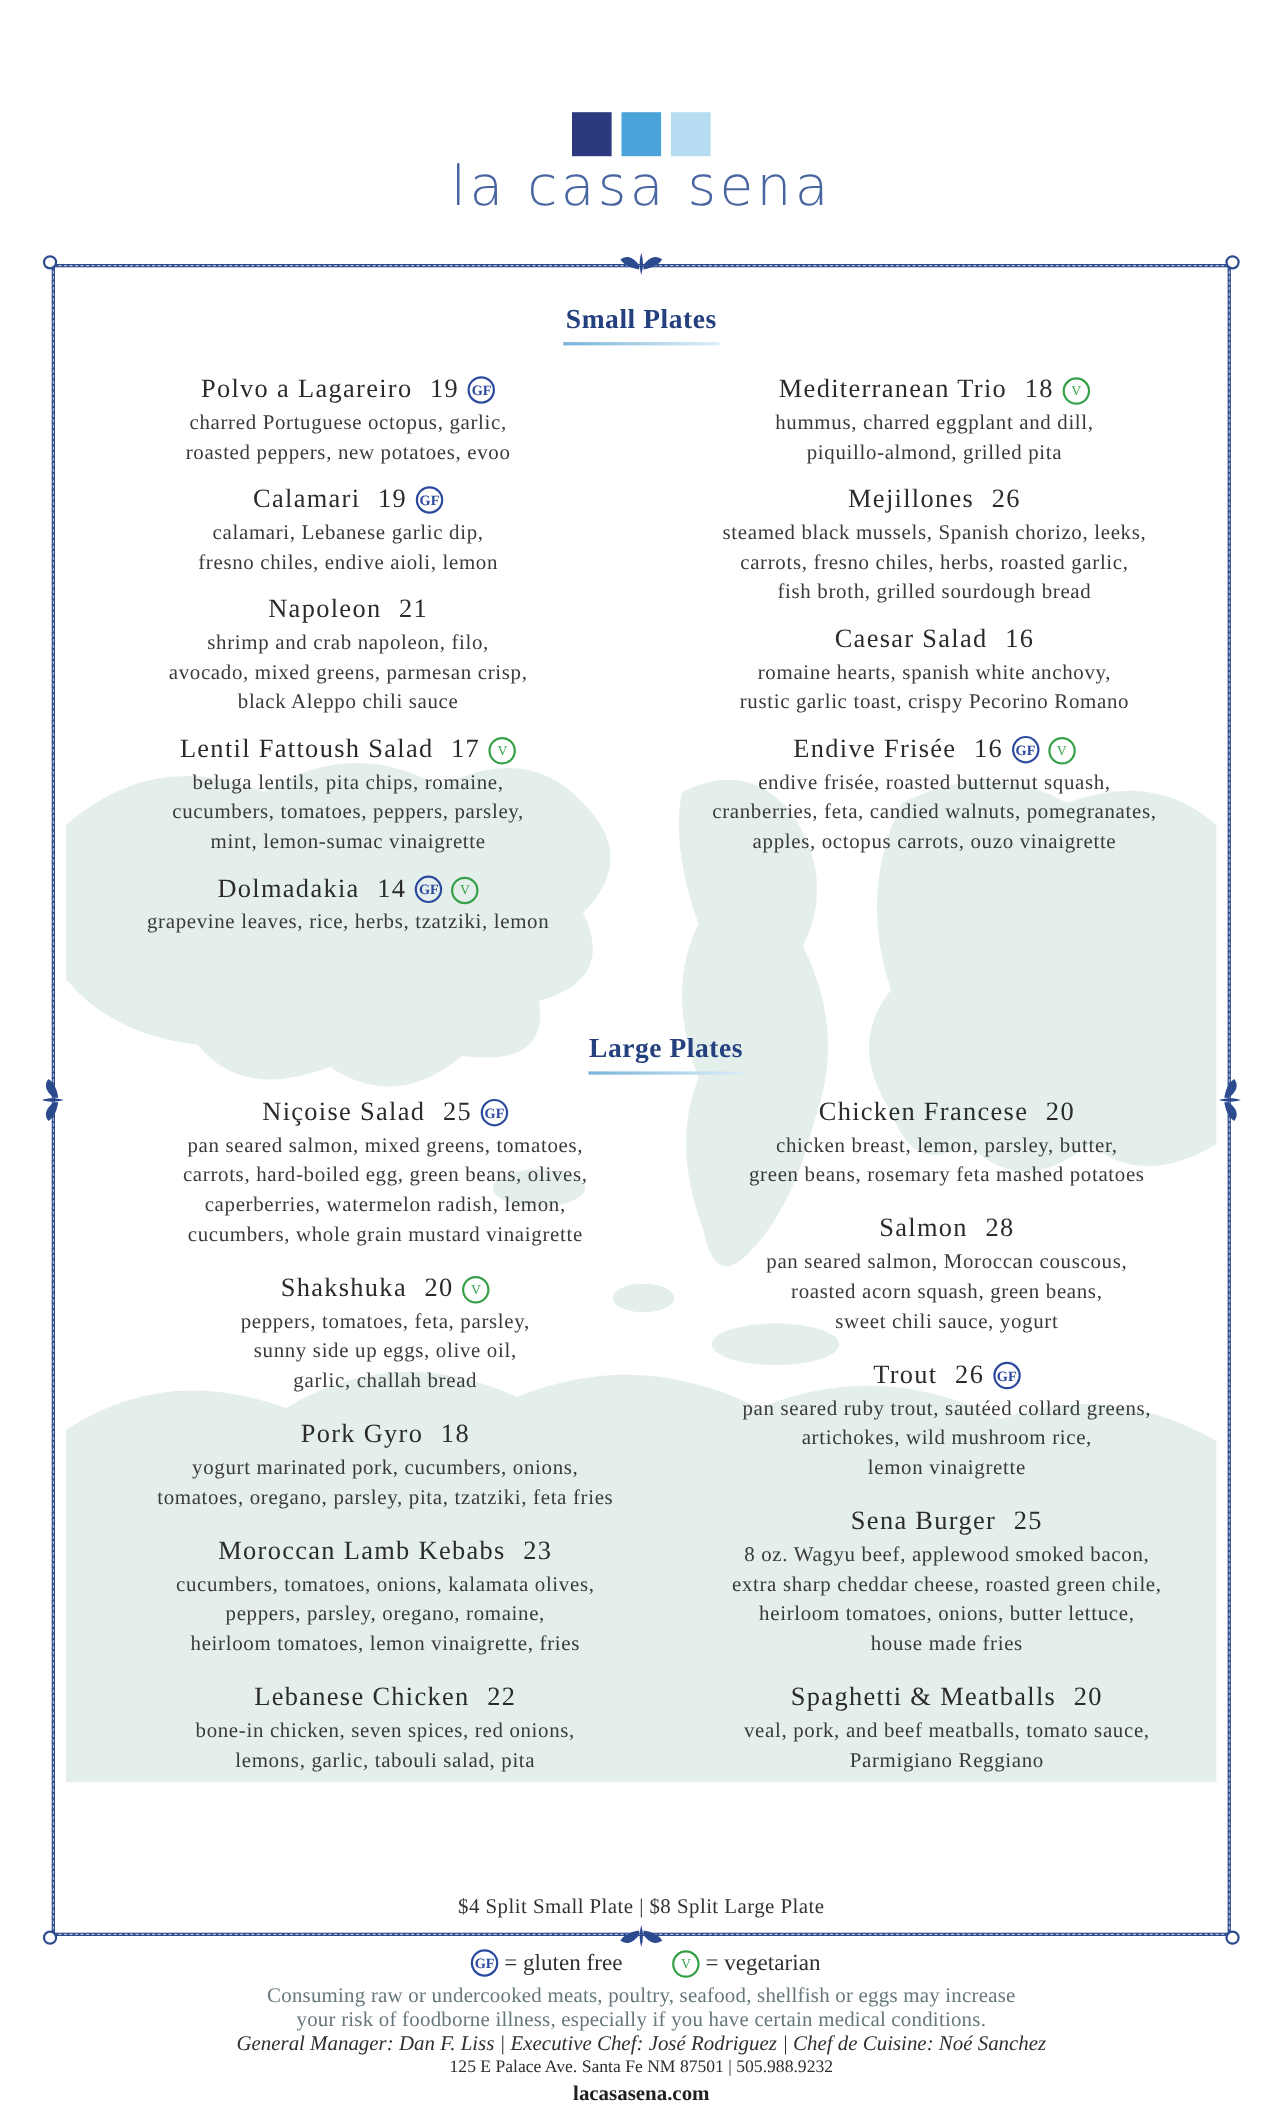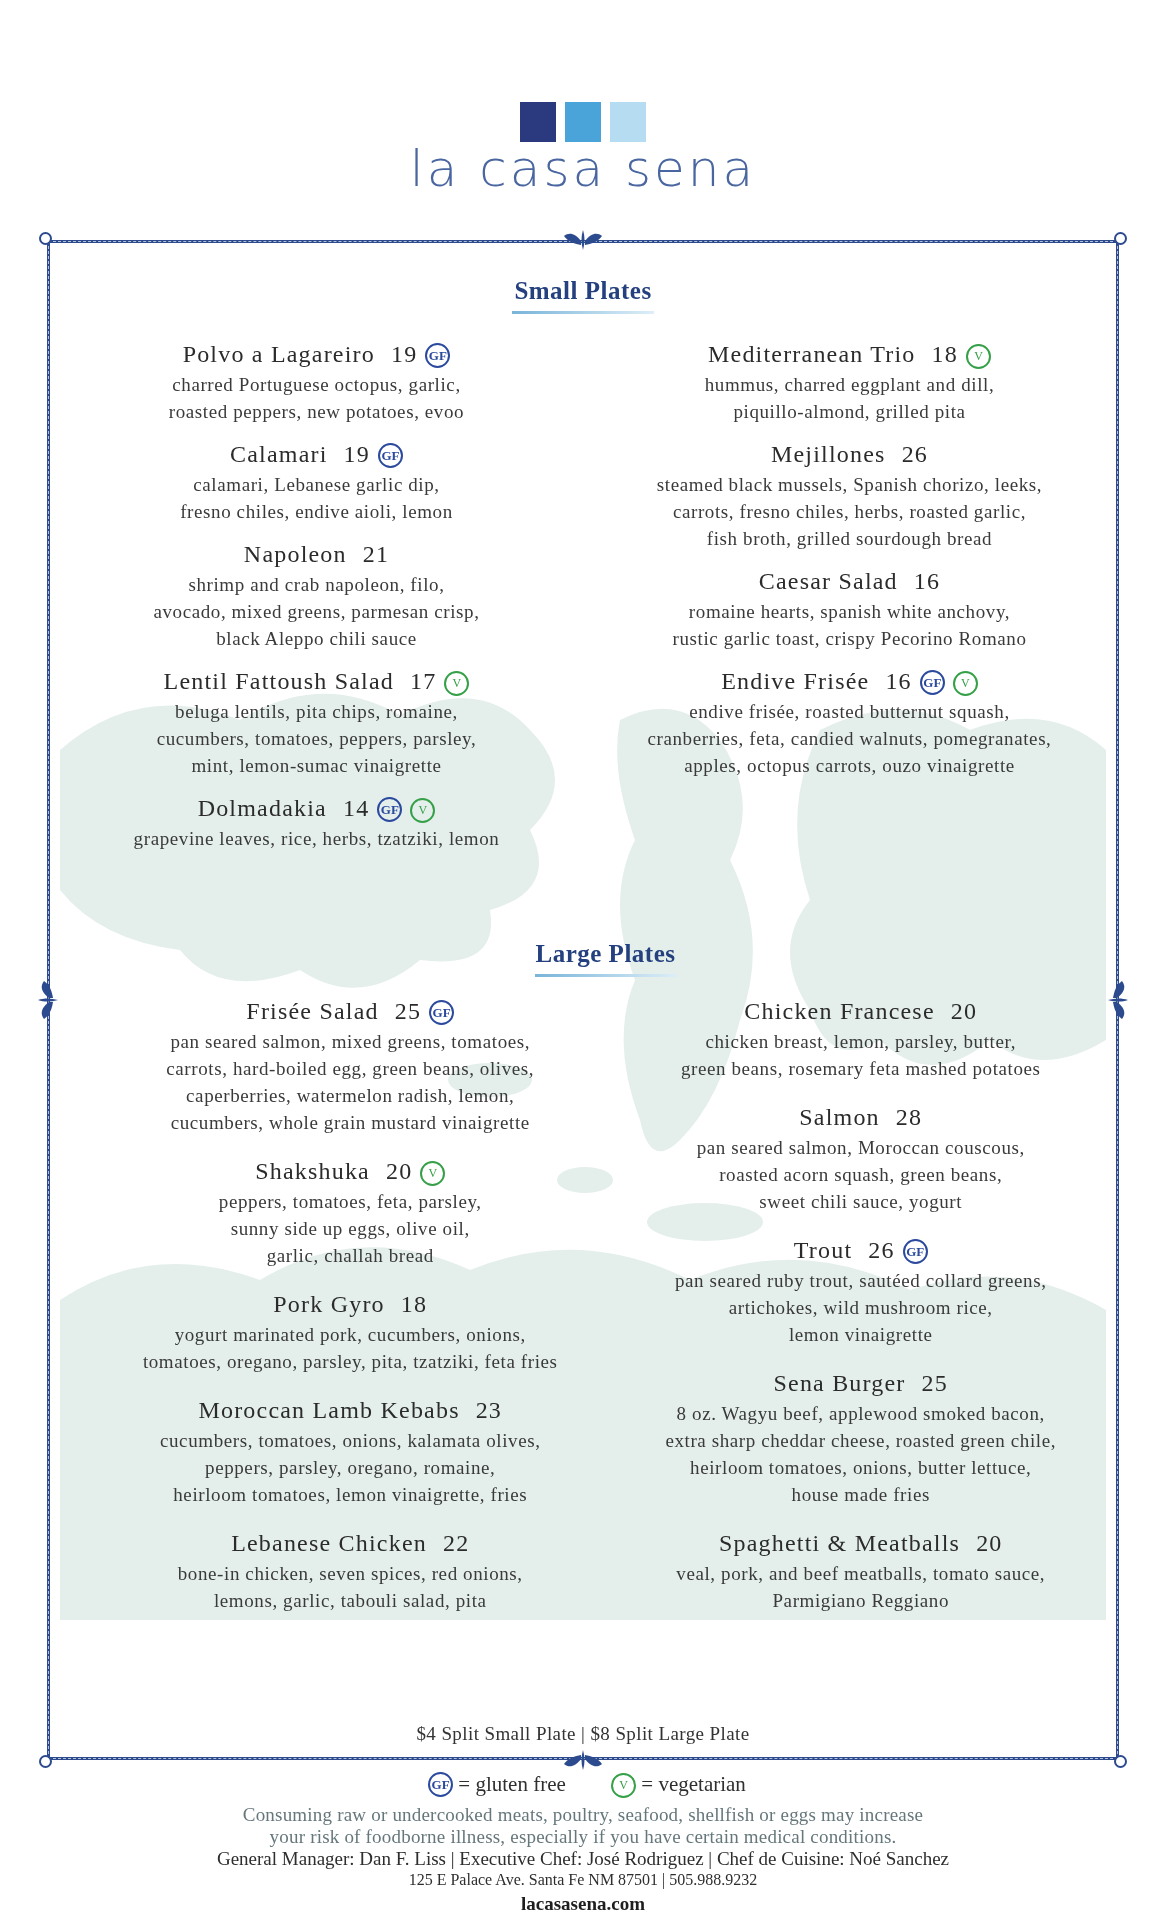--- a/index.html
+++ b/index.html
@@ -52,21 +52,21 @@
 
   .split-note{position:absolute;left:0;right:0;bottom:12px;text-align:center;
         font-size:19px;color:#333;letter-spacing:.4px;}
 
   
   .legend{position:absolute;top:1724px;left:0;right:0;text-align:center;font-size:21px;
         color:#2f2f2f;z-index:4;}
   .legend .group{margin:0 16px;}
   .disclaimer{position:absolute;top:1756px;left:0;right:0;text-align:center;font-size:19px;
         line-height:22px;color:#66777b;letter-spacing:.2px;z-index:4;}
-  .staff{position:absolute;top:1800px;left:0;right:0;text-align:center;font-size:19px;color:#2e2e2e;z-index:4;}
+  .staff{position:absolute;top:1800px;left:0;right:0;text-align:center;font-size:19px;color:#2e2e2e;z-index:4;font-style:italic;}
   .address{position:absolute;top:1823px;left:0;right:0;text-align:center;font-size:16px;color:#2e2e2e;z-index:4;}
   .website{position:absolute;top:1845px;left:0;right:0;text-align:center;font-size:19px;
         font-weight:bold;color:#1e1e1e;z-index:4;}
 </style>
 </head>
 <body>
 
 <div class="page">
 
   <svg width="0" height="0" style="position:absolute" aria-hidden="true">
@@ -184,21 +184,21 @@
               </div>
             </div>
           </div>
         </div>
         <div class="section large">
           <div class="section-title">Large Plates</div>
           <div class="title-underline"></div>
           <div class="columns">
             <div class="column">
               <div class="item">
-                <div class="item-title"><span>Frisée Salad</span><span class="item-price">25</span><span class="badge gf">GF</span></div>
+                <div class="item-title"><span>Niçoise Salad</span><span class="item-price">25</span><span class="badge gf">GF</span></div>
                 <div class="desc-line">pan seared salmon, mixed greens, tomatoes,</div>
                 <div class="desc-line">carrots, hard-boiled egg, green beans, olives,</div>
                 <div class="desc-line">caperberries, watermelon radish, lemon,</div>
                 <div class="desc-line">cucumbers, whole grain mustard vinaigrette</div>
               </div>
               <div class="item">
                 <div class="item-title"><span>Shakshuka</span><span class="item-price">20</span><span class="badge v">V</span></div>
                 <div class="desc-line">peppers, tomatoes, feta, parsley,</div>
                 <div class="desc-line">sunny side up eggs, olive oil,</div>
                 <div class="desc-line">garlic, challah bread</div>

